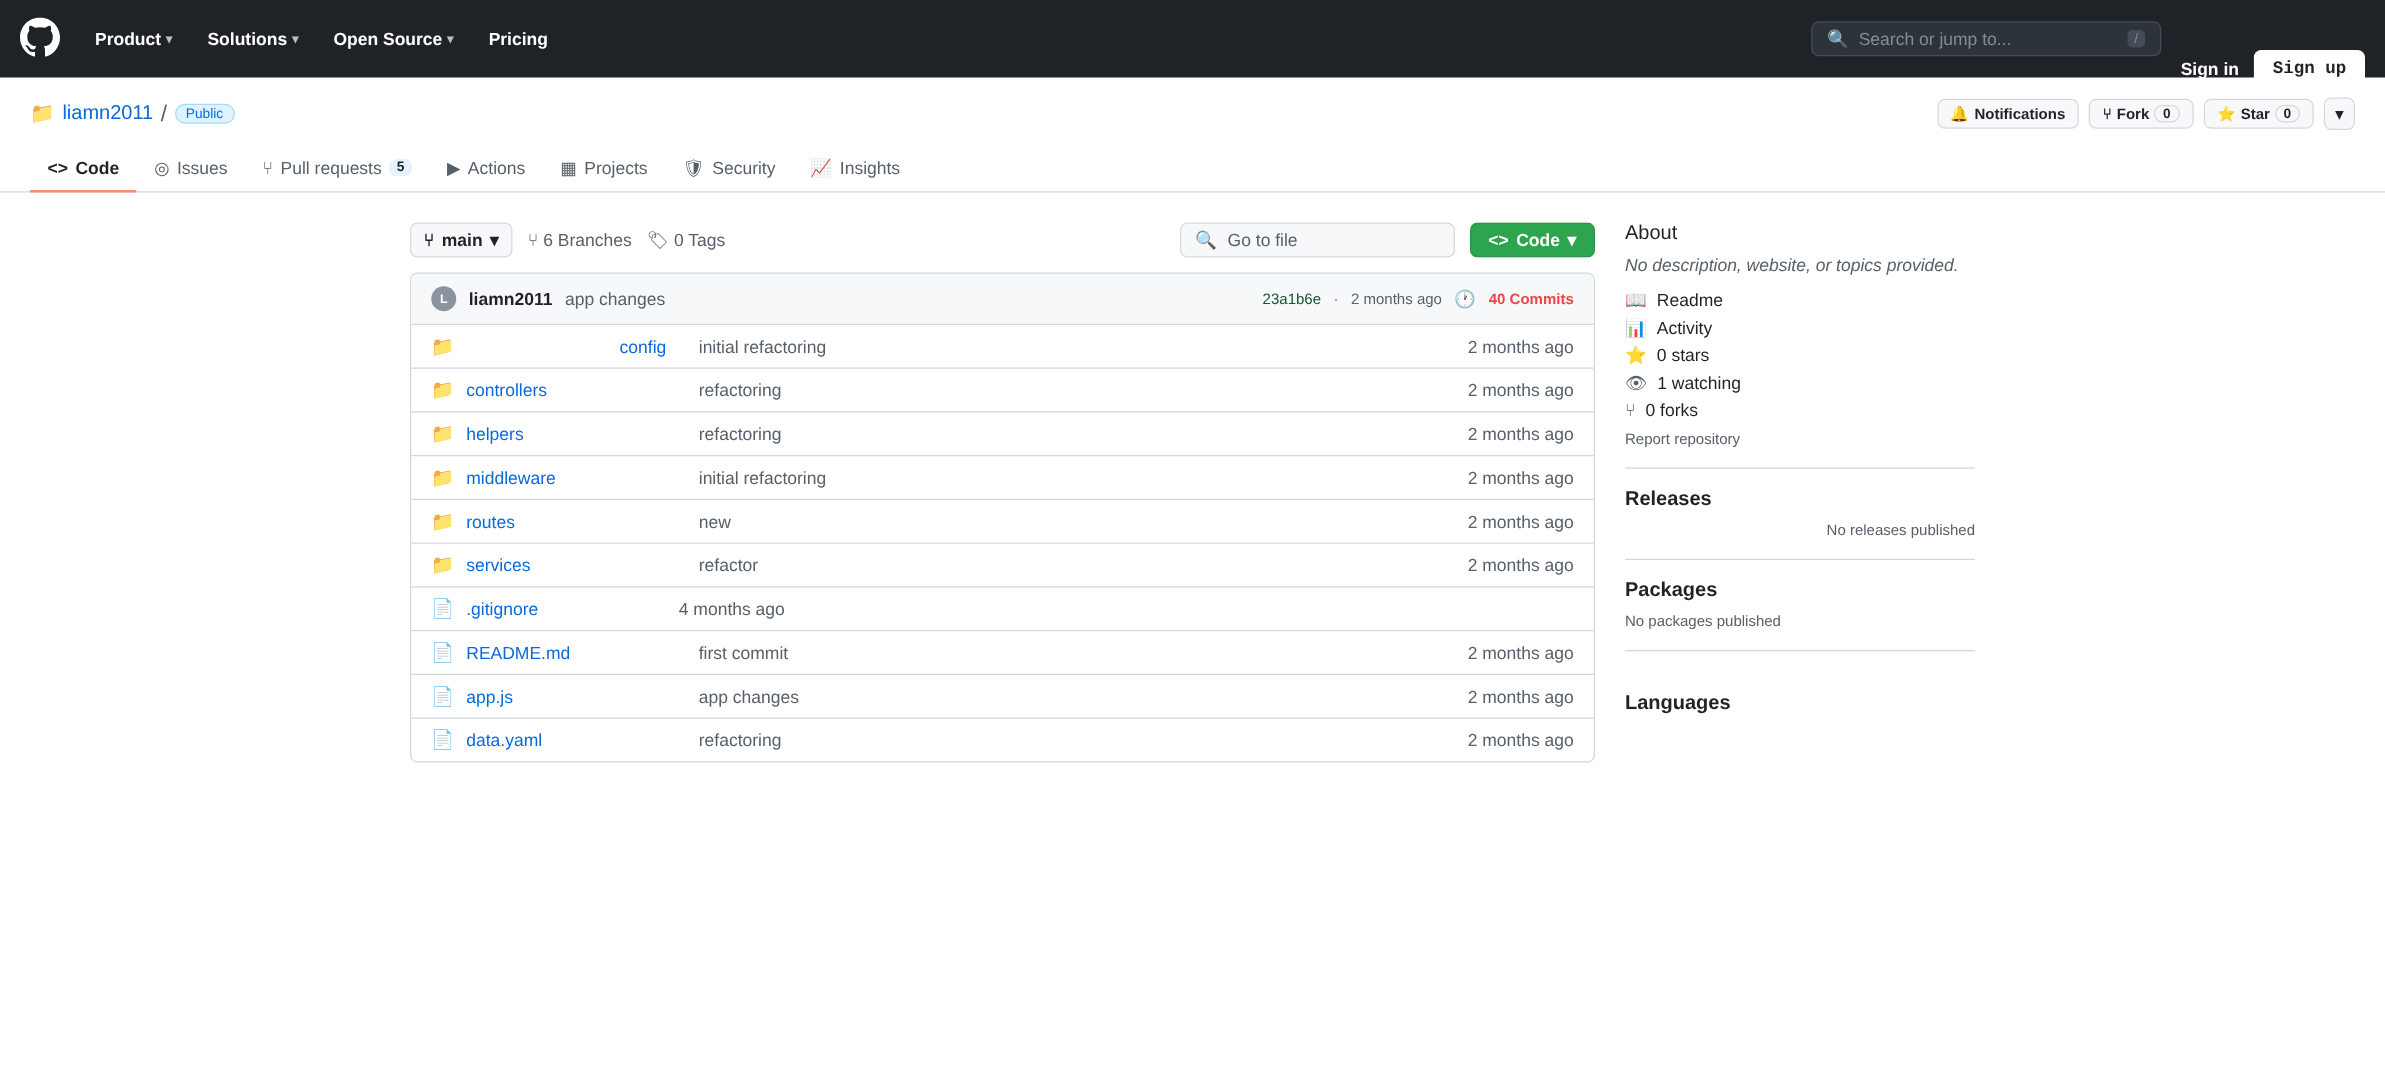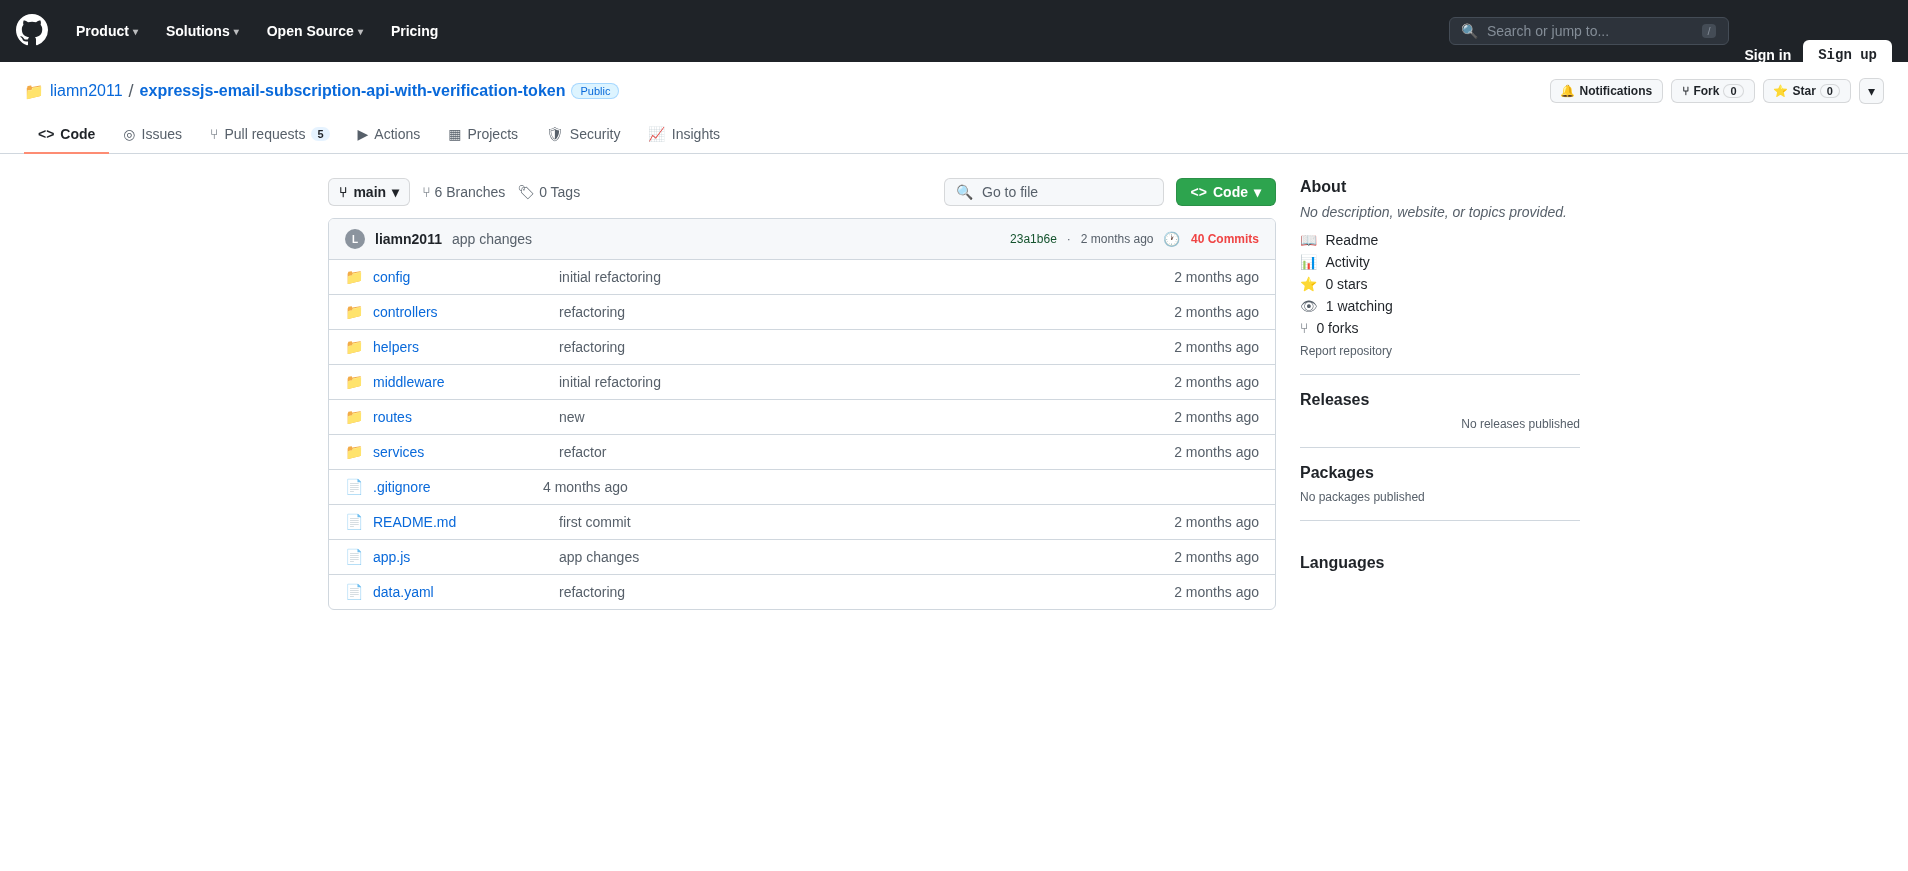--- a/index.html
+++ b/index.html
@@ -40,21 +40,20 @@
     <span style="color:#fff;font-size:14px;font-weight:600;cursor:pointer;">Sign in</span>
     <button style="background:#fff;color:#1f2328;font-size:14px;font-weight:600;padding:6px 14px;border-radius:6px;cursor:pointer;border:1px solid rgba(255,255,255,0.2);font-family:Liberation Mono, monospace;">Sign up</button>
   </div>
 </nav>
 
 <div style="padding:16px 24px 0 24px;border-bottom:1px solid #d0d7de;">
   <div style="display:flex;align-items:center;gap:6px;margin-bottom:12px;">
     <span style="color:#57606a;font-size:16px;">📁</span>
     <a style="color:#0969da;font-size:16px;cursor:pointer;text-decoration:none;">liamn2011</a>
     <span style="color:#57606a;font-size:18px;font-weight:300;">/</span>
-    <a style="color:#0969da;font-size:16px;font-weight:600;cursor:pointer;text-decoration:none;">expressjs-email-subscription-api-with-verification-token</a>
     <span style="background:#ddf4ff;color:#0969da;border:1px solid #54aeff66;border-radius:20px;font-size:11px;padding:1px 8px;font-weight:500;">Public</span>
     <div style="display:flex;align-items:center;gap:8px;margin-left:auto;">
       <button style="background:#f6f8fa;border:1px solid rgba(31,35,40,0.15);border-radius:6px;padding:4px 10px;font-size:12px;font-weight:600;cursor:pointer;display:flex;align-items:center;gap:4px;color:#1f2328;">
         <span>🔔</span>
         <span>Notifications</span>
       </button>
       <button style="background:#f6f8fa;border:1px solid rgba(31,35,40,0.15);border-radius:6px;padding:4px 10px;font-size:12px;font-weight:600;cursor:pointer;display:flex;align-items:center;gap:4px;color:#1f2328;">
         <span>⑂</span>
         <span>Fork</span>
         <span style="background:#f6f8fa;border:1px solid rgba(31,35,40,0.15);padding:0 6px;border-radius:20px;font-size:11px;font-weight:600;">0</span>
@@ -140,21 +139,21 @@
         <div style="flex:1;"></div>
         <span style="color:#14532d;font-size:12px;cursor:pointer;">23a1b6e</span>
         <span style="color:#57606a;font-size:12px;">·</span>
         <span style="color:#57606a;font-size:12px;">2 months ago</span>
         <span style="color:#57606a;font-size:14px;">🕐</span>
         <a style="color:#ef4444;font-size:12px;cursor:pointer;font-weight:600;display:flex;align-items:center;gap:4px;text-decoration:none;">40 Commits</a>
       </div>
 
       <div style="display:flex;align-items:center;padding:8px 16px;border-bottom:1px solid #d0d7de;gap:10px;">
         <span style="color:#54aeff;font-size:15px;width:18px;flex-shrink:0;">📁</span>
-        <a style="color:#0969da;font-size:14px;cursor:pointer;min-width:160px;text-decoration:none;">config</a>
+        <a style="color:#0969da;font-size:14px;cursor:pointer;min-width:160px;text-decoration:none;text-align:right;">config</a>
         <span style="color:#57606a;font-size:14px;flex:1;padding:0 16px;">initial refactoring</span>
         <span style="color:#57606a;font-size:14px;text-align:right;white-space:nowrap;">2 months ago</span>
       </div>
       <div style="display:flex;align-items:center;padding:8px 16px;border-bottom:1px solid #d0d7de;gap:10px;">
         <span style="color:#54aeff;font-size:15px;width:18px;flex-shrink:0;">📁</span>
         <a style="color:#0969da;font-size:14px;cursor:pointer;min-width:160px;text-decoration:none;">controllers</a>
         <span style="color:#57606a;font-size:14px;flex:1;padding:0 16px;">refactoring</span>
         <span style="color:#57606a;font-size:14px;text-align:right;white-space:nowrap;">2 months ago</span>
       </div>
       <div style="display:flex;align-items:center;padding:8px 16px;border-bottom:1px solid #d0d7de;gap:10px;">
@@ -203,21 +202,21 @@
         <a style="color:#0969da;font-size:14px;cursor:pointer;min-width:160px;text-decoration:none;">data.yaml</a>
         <span style="color:#57606a;font-size:14px;flex:1;padding:0 16px;">refactoring</span>
         <span style="color:#57606a;font-size:14px;text-align:right;white-space:nowrap;">2 months ago</span>
       </div>
     </div>
   </div>
 
   <div style="width:280px;flex-shrink:0;">
 
     <div style="margin-bottom:16px;">
-      <h2 style="font-size:16px;font-weight:700;margin-bottom:8px;">About</h2>
+      <h2 style="font-size:16px;font-weight:400;margin-bottom:8px;">About</h2>
       <p style="color:#57606a;font-size:14px;font-style:italic;margin-bottom:12px;">No description, website, or topics provided.</p>
       <div style="display:flex;flex-direction:column;gap:6px;">
         <a style="display:flex;align-items:center;gap:8px;color:#1f2328;font-size:14px;cursor:pointer;text-decoration:none;">
           <span style="color:#57606a;">📖</span>
           <span>Readme</span>
         </a>
         <a style="display:flex;align-items:center;gap:8px;color:#1f2328;font-size:14px;cursor:pointer;text-decoration:none;">
           <span style="color:#57606a;">📊</span>
           <span>Activity</span>
         </a>

